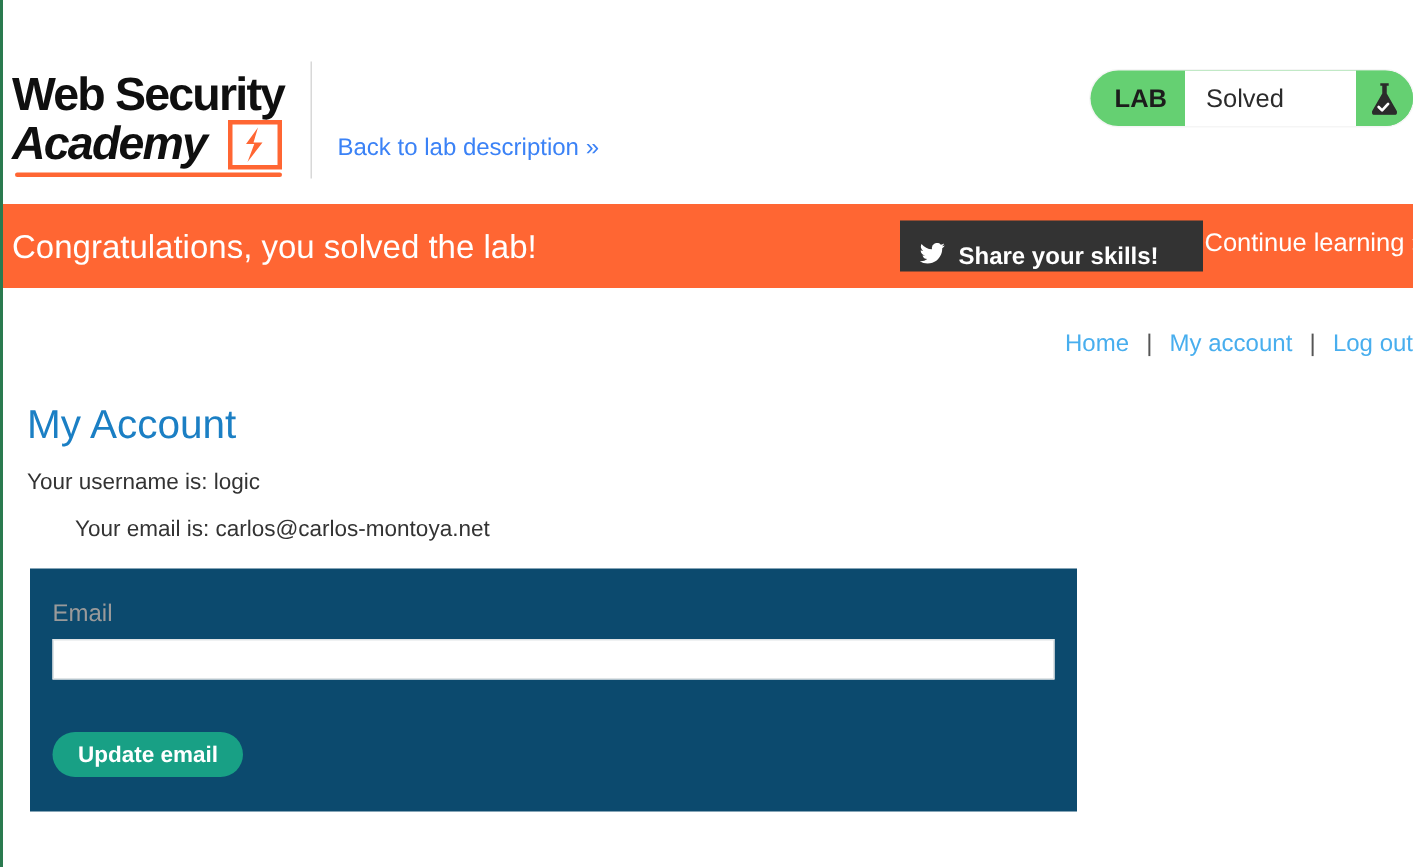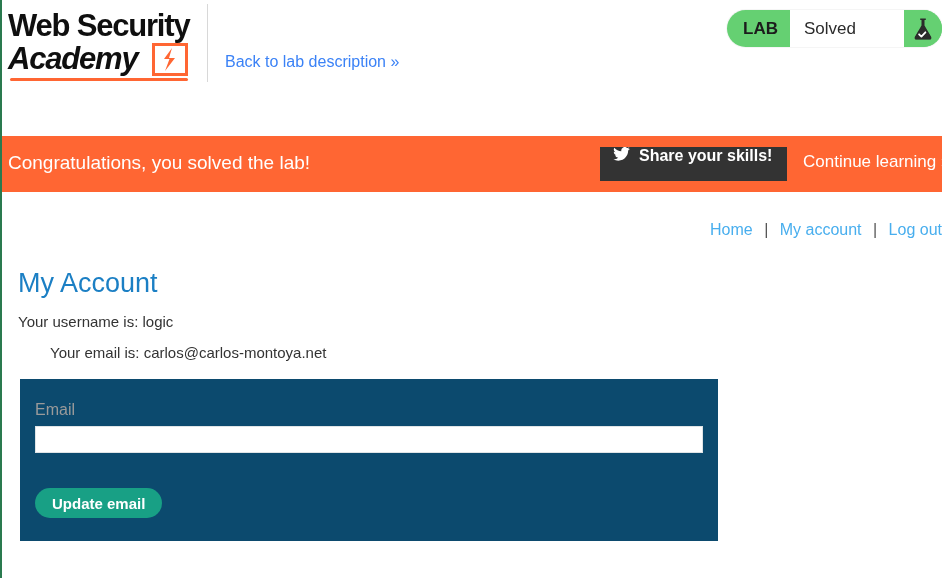--- a/index.html
+++ b/index.html
@@ -25,20 +25,21 @@
     background: #2a7a4f;
     z-index: 50;
   }
 
   
   .academy-header {
     position: relative;
     height: 88px;
     background: #ffffff;
     box-sizing: border-box;
+    margin-top: 37px;
   }
 
   .logo-wrap {
     position: absolute;
     left: 8px;
     top: 10px;
     width: 186px;
     height: 70px;
   }
   .logo-line1, .logo-line2 {
@@ -158,37 +159,37 @@
     top: 136px;
     width: 940px;
     height: 56px;
     background: #ff6633;
     box-sizing: border-box;
   }
   .banner-text {
     position: absolute;
     left: 6px;
     top: 16px;
-    font-size: 19px;
+    font-size: 22px;
     color: #ffffff;
     font-family: "Liberation Sans", sans-serif;
     white-space: nowrap;
   }
   .share-button {
     position: absolute;
     left: 598px;
     top: 11px;
     height: 34px;
     background: #333333;
     color: #ffffff;
     border: none;
     display: flex;
-    align-items: flex-start;
+    align-items: flex-end;
     gap: 9px;
-    padding: 0 15px 0 13px;
+    padding: 0 30px 0 13px;
     font-size: 16px;
     font-weight: bold;
     font-family: "Liberation Sans", sans-serif;
     cursor: pointer;
     white-space: nowrap;
   }
   .twitter-icon { display: block; }
   .continue-link {
     position: absolute;
     left: 801px;

